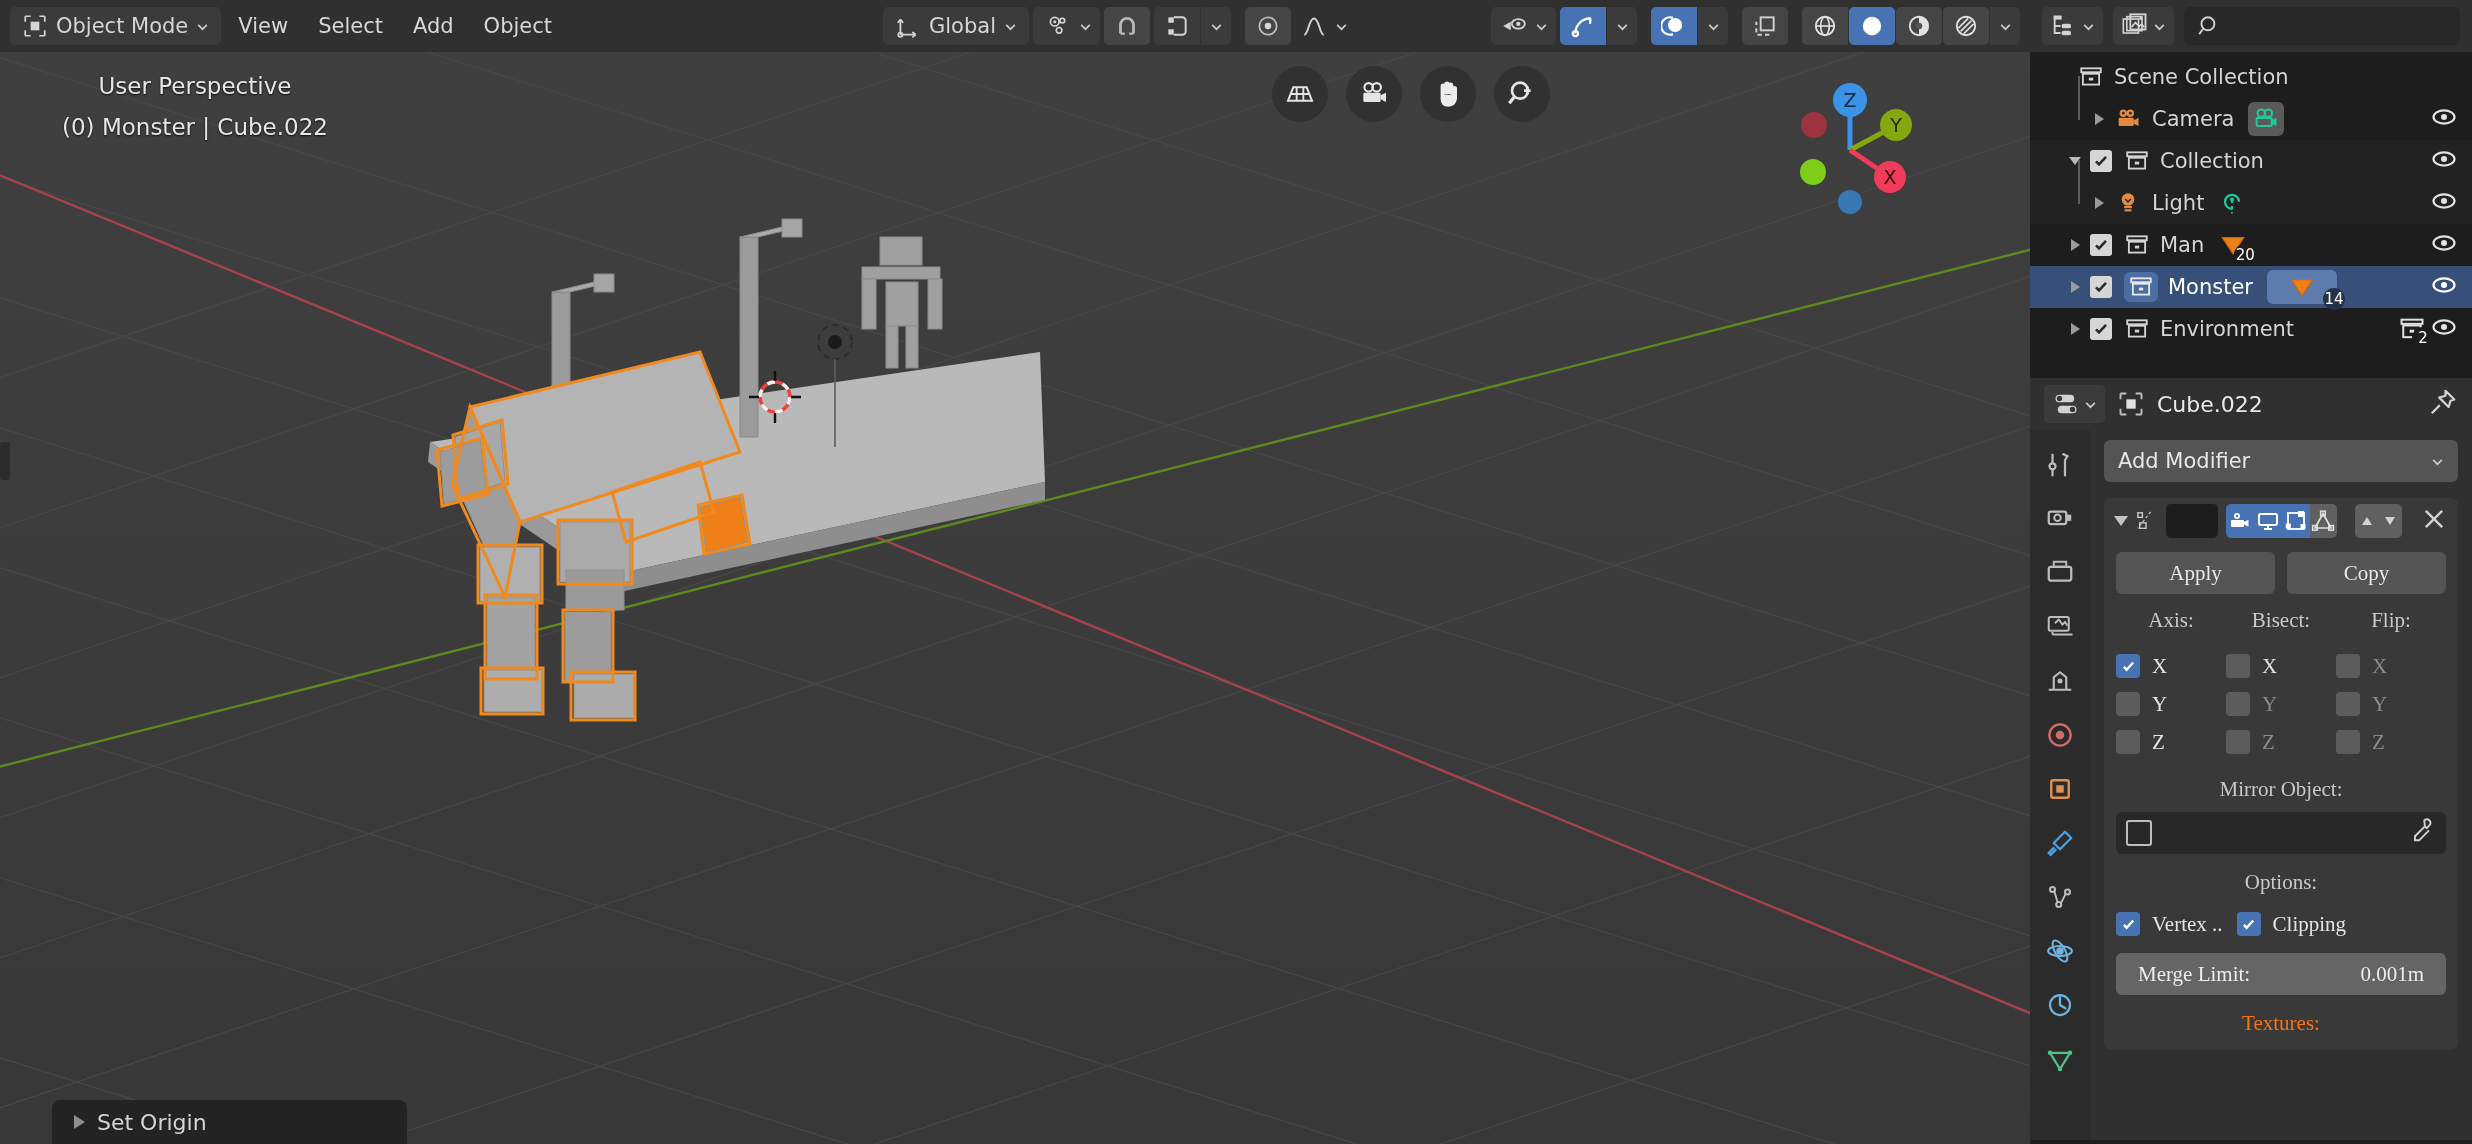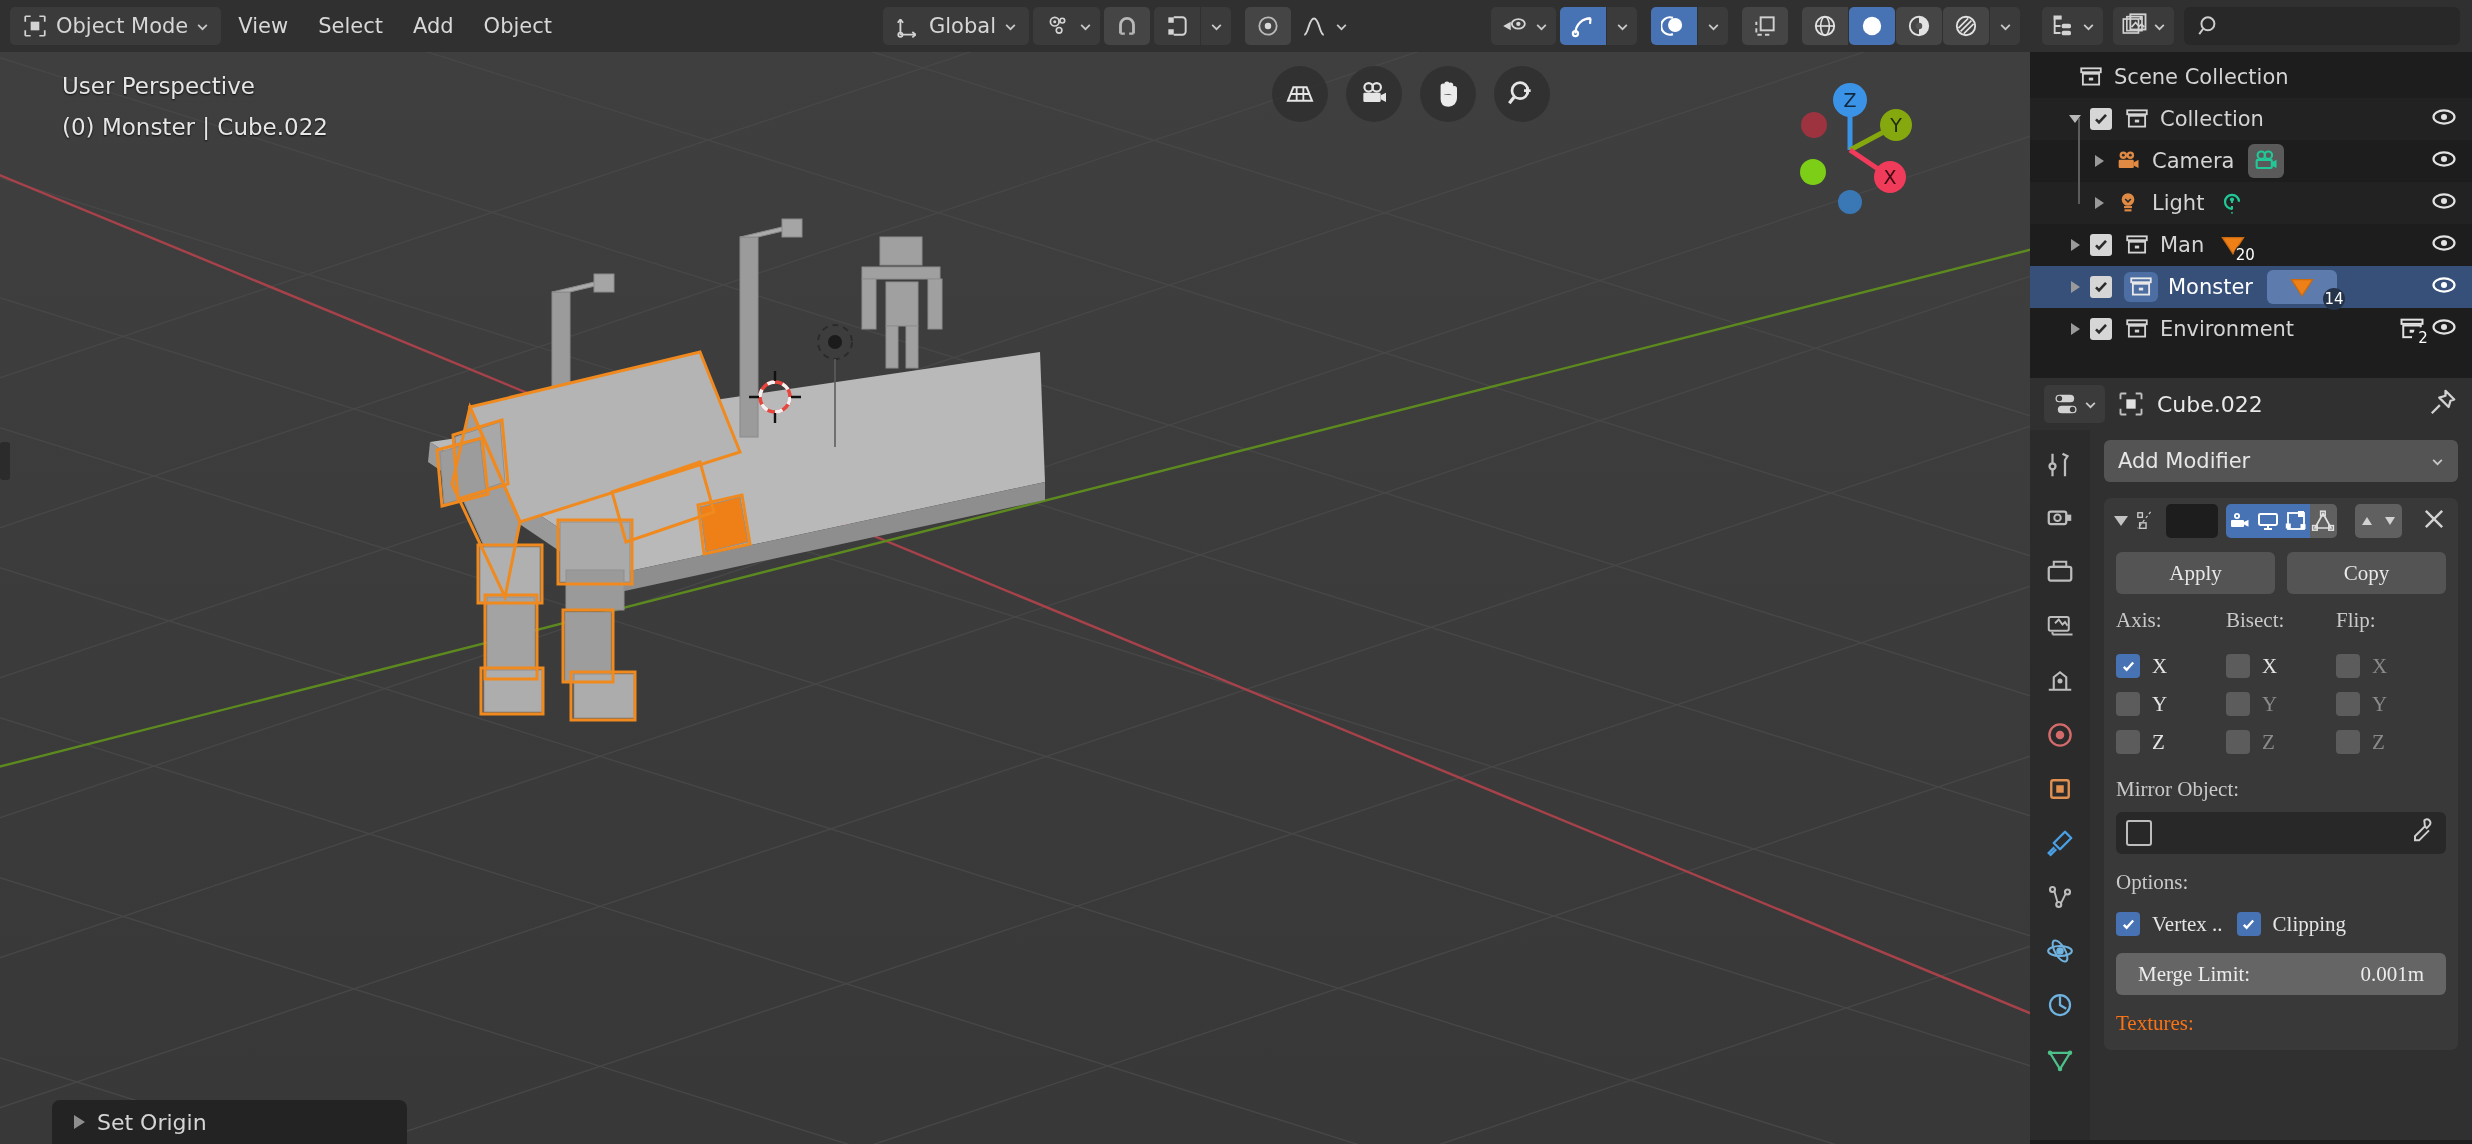--- a/index.html
+++ b/index.html
@@ -4,21 +4,21 @@
 <title>Blender Viewport</title>
 <style>
   * { box-sizing: border-box; margin:0; padding:0; }
   html,body {
     width:2472px; height:1144px;
     background:#1d1d1d;
     font-family:"DejaVu Sans", sans-serif;
     overflow:hidden;
     -webkit-font-smoothing:antialiased;
   }
-  #app { position:relative; width:2472px; height:924px; }
+  #app { position:relative; width:2472px; height:924px;text-align:center; }
 
   
   .topbar {
     position:absolute; left:0; top:0; width:2030px; height:52px;
     background:#303030;
     display:flex; align-items:center; gap:4px; padding:0 10px;
   }
   .tb-btn {
     height:38px; border-radius:5px; background:#3b3b3b;
     display:flex; align-items:center; gap:8px;
@@ -796,43 +796,20 @@
       <div class="ol-row">
         <span class="ol-disc" style="margin-left:18px"></span>
         <svg width="26" height="26" viewBox="0 0 24 24">
           <rect x="3" y="4" width="18" height="3.6" fill="none" stroke="#d4d4d4" stroke-width="1.7"></rect>
           <rect x="4.5" y="9" width="15" height="10" fill="none" stroke="#d4d4d4" stroke-width="1.7"></rect>
           <rect x="10" y="12.6" width="4" height="2.6" fill="#d4d4d4"></rect>
         </svg>
         <span class="ol-name">Scene Collection</span>
       </div>
 
-      <div class="ol-row alt">
-        <span class="ol-disc" style="margin-left:30px">
-          <span class="tri-sm-d"></span>
-        </span>
-        <span class="ol-check">
-          <svg width="16" height="16" viewBox="0 0 16 16">
-            <path d="M3 8.4l3 3 7-7.6" fill="none" stroke="#2b2b2b" stroke-width="2.6"></path>
-          </svg>
-        </span>
-        <svg width="26" height="26" viewBox="0 0 24 24" style="margin-left:12px">
-          <rect x="3" y="4" width="18" height="3.6" fill="none" stroke="#d4d4d4" stroke-width="1.7"></rect>
-          <rect x="4.5" y="9" width="15" height="10" fill="none" stroke="#d4d4d4" stroke-width="1.7"></rect>
-          <rect x="10" y="12.6" width="4" height="2.6" fill="#d4d4d4"></rect>
-        </svg>
-        <span class="ol-name">Collection</span>
-        <span class="ol-eye">
-          <svg width="28" height="28" viewBox="0 0 24 24">
-            <ellipse cx="12" cy="12" rx="9" ry="5.6" fill="none" stroke="#e2e2e2" stroke-width="1.9"></ellipse>
-            <circle cx="12" cy="12" r="2.6" fill="#e2e2e2"></circle>
-          </svg>
-        </span>
-      </div>
-
       <div class="ol-row">
         <span class="ol-treeline" style="left:48px; top:-22px; height:44px;"></span>
         <span class="ol-disc" style="margin-left:54px">
           <span class="tri-sm-r"></span>
         </span>
         <svg width="28" height="28" viewBox="0 0 24 24">
           <circle cx="8" cy="7" r="3.2" fill="#e08a44"></circle>
             <circle cx="8" cy="7" r="1.2" fill="#2a2a2a"></circle>
           <circle cx="14" cy="7" r="3.2" fill="#e08a44"></circle>
             <circle cx="14" cy="7" r="1.2" fill="#2a2a2a"></circle>
@@ -841,20 +818,43 @@
         </svg>
         <span class="ol-name">Camera</span>
         <span class="ol-badge" style="background:#5a5a5a;border-radius:6px;padding:3px 4px;">
           <svg width="28" height="28" viewBox="0 0 24 24">
             <circle cx="8" cy="7" r="3.2" fill="none" stroke="#20c997" stroke-width="1.8"></circle>
             <circle cx="14" cy="7" r="3.2" fill="none" stroke="#20c997" stroke-width="1.8"></circle>
             <rect x="4" y="11" width="13" height="7" rx="1" fill="none" stroke="#20c997" stroke-width="1.8"></rect>
             <path d="M17 13l4-2v7l-4-2z" fill="#20c997"></path>
           </svg>
         </span>
+        <span class="ol-eye">
+          <svg width="28" height="28" viewBox="0 0 24 24">
+            <ellipse cx="12" cy="12" rx="9" ry="5.6" fill="none" stroke="#e2e2e2" stroke-width="1.9"></ellipse>
+            <circle cx="12" cy="12" r="2.6" fill="#e2e2e2"></circle>
+          </svg>
+        </span>
+      </div>
+
+      <div class="ol-row alt">
+        <span class="ol-disc" style="margin-left:30px">
+          <span class="tri-sm-d"></span>
+        </span>
+        <span class="ol-check">
+          <svg width="16" height="16" viewBox="0 0 16 16">
+            <path d="M3 8.4l3 3 7-7.6" fill="none" stroke="#2b2b2b" stroke-width="2.6"></path>
+          </svg>
+        </span>
+        <svg width="26" height="26" viewBox="0 0 24 24" style="margin-left:12px">
+          <rect x="3" y="4" width="18" height="3.6" fill="none" stroke="#d4d4d4" stroke-width="1.7"></rect>
+          <rect x="4.5" y="9" width="15" height="10" fill="none" stroke="#d4d4d4" stroke-width="1.7"></rect>
+          <rect x="10" y="12.6" width="4" height="2.6" fill="#d4d4d4"></rect>
+        </svg>
+        <span class="ol-name">Collection</span>
         <span class="ol-eye">
           <svg width="28" height="28" viewBox="0 0 24 24">
             <ellipse cx="12" cy="12" rx="9" ry="5.6" fill="none" stroke="#e2e2e2" stroke-width="1.9"></ellipse>
             <circle cx="12" cy="12" r="2.6" fill="#e2e2e2"></circle>
           </svg>
         </span>
       </div>
 
       <div class="ol-row alt">
         <span class="ol-treeline" style="left:48px; top:-22px; height:44px;"></span>

